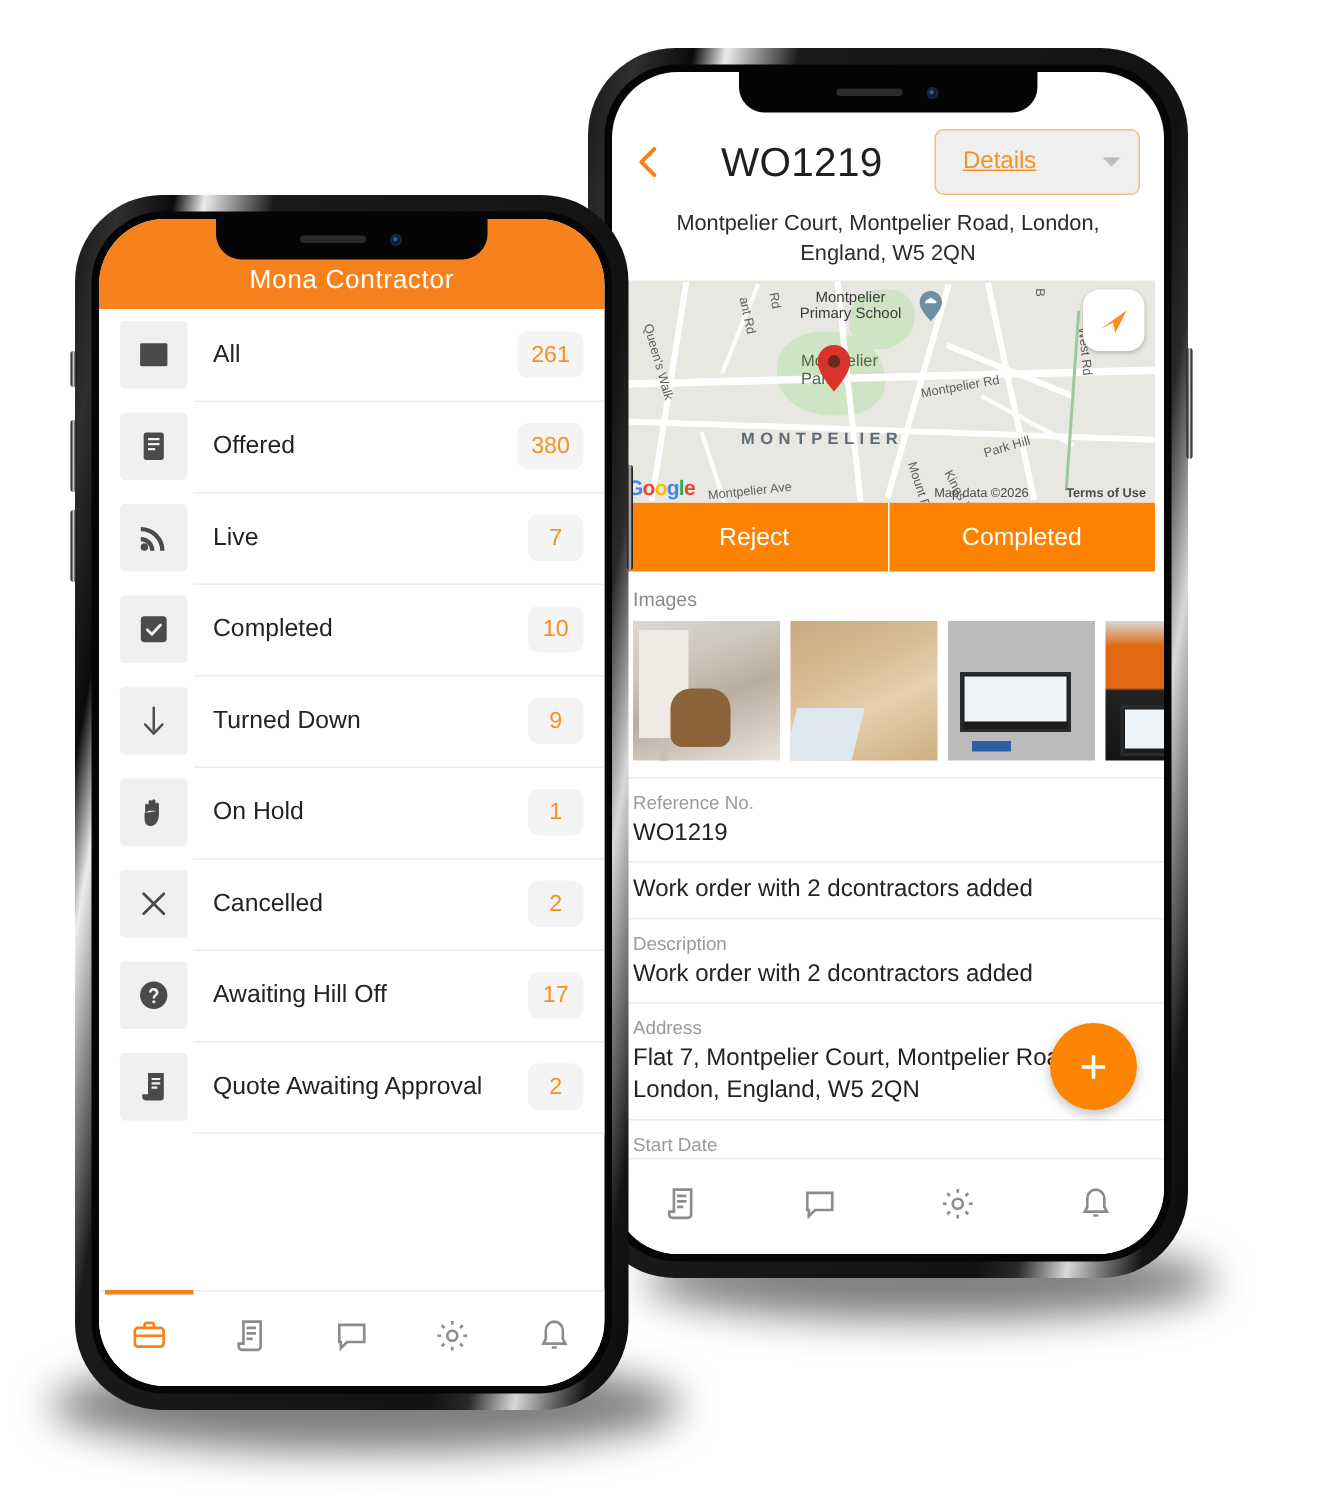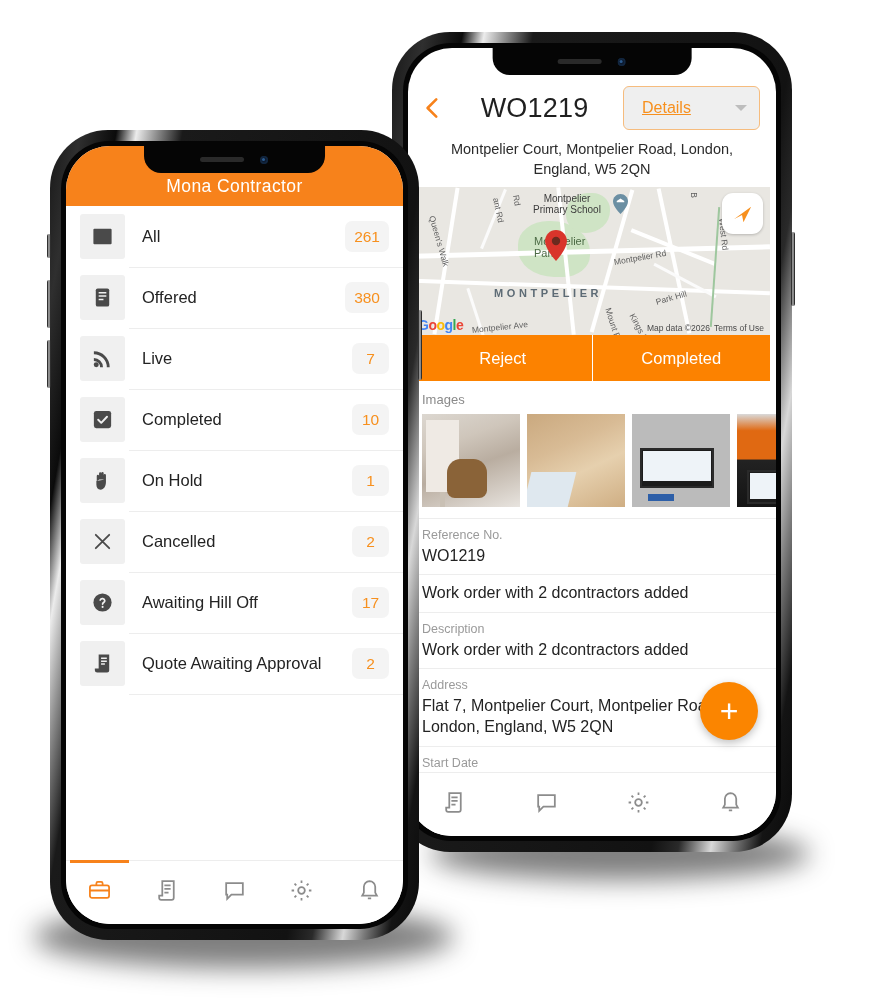--- a/index.html
+++ b/index.html
@@ -184,21 +184,21 @@
     box-shadow:0 1px 3px rgba(0,0,0,.22);
   }
   .gmark { position:absolute; left:4px; bottom:2px; font-size:14px; font-weight:bold; letter-spacing:-.5px; }
   .gmark span:nth-child(1){color:#4285F4;}
   .gmark span:nth-child(2){color:#EA4335;}
   .gmark span:nth-child(3){color:#FBBC05;}
   .gmark span:nth-child(4){color:#4285F4;}
   .gmark span:nth-child(5){color:#34A853;}
   .gmark span:nth-child(6){color:#EA4335;}
   .map-credit { position:absolute; right:6px; bottom:2px; font-size:8.5px; color:#4a4a4a; }
-  .map-credit b { font-weight:normal; margin-left:4px; }
+  .map-credit b { font-weight:bold; margin-left:25px; }
 
   
   .actions { display:flex; margin:0 6px; height: 46px; }
   .actions .btn {
     flex:1; background:#FC8200; color:#fff; font-size:16.5px;
     display:flex;align-items:center;justify-content:center;
   }
   .actions .btn + .btn { border-left:1px solid #ffffff; }
 
   
@@ -466,20 +466,29 @@
             <div class="nav-icon">
               <svg viewBox="0 0 24 24">
                   <rect x="3" y="3" width="18" height="18" rx="2.5"></rect>
                   <path d="M7.5 12.3l3.2 3.2 6-6.4" stroke="#F0F0F0" stroke-width="2" fill="none" stroke-linecap="round" stroke-linejoin="round"></path>
                 </svg>
             </div>
             <div class="nav-label">Completed</div>
             <div class="nav-badge">10</div>
           </div>
 
+          <div class="nav-row">
+            <div class="nav-icon">
+              <svg viewBox="0 0 24 24">
+                  <path d="M12 3v15.2M12 21l-6-6.4M12 21l6-6.4" stroke="#4A4A4A" stroke-width="1.7" fill="none" stroke-linecap="round" stroke-linejoin="round"></path>
+                </svg>
+            </div>
+            <div class="nav-label">Turned Down</div>
+            <div class="nav-badge">9</div>
+          </div>
 
           <div class="nav-row">
             <div class="nav-icon">
               <svg viewBox="0 0 24 24">
                   <path d="M6 12.5V7.2a1.2 1.2 0 0 1 2.4 0v4M8.4 11V4.6a1.2 1.2 0 0 1 2.4 0V11M10.8 11V4.2a1.2 1.2 0 0 1 2.4 0V11M13.2 11.3V6.4a1.2 1.2 0 0 1 2.4 0v7.2c0 4.4-2.2 8-5.6 8-3 0-4.4-2.1-4.4-5.3v-3.8z"></path>
                 </svg>
             </div>
             <div class="nav-label">On Hold</div>
             <div class="nav-badge">1</div>
           </div>

